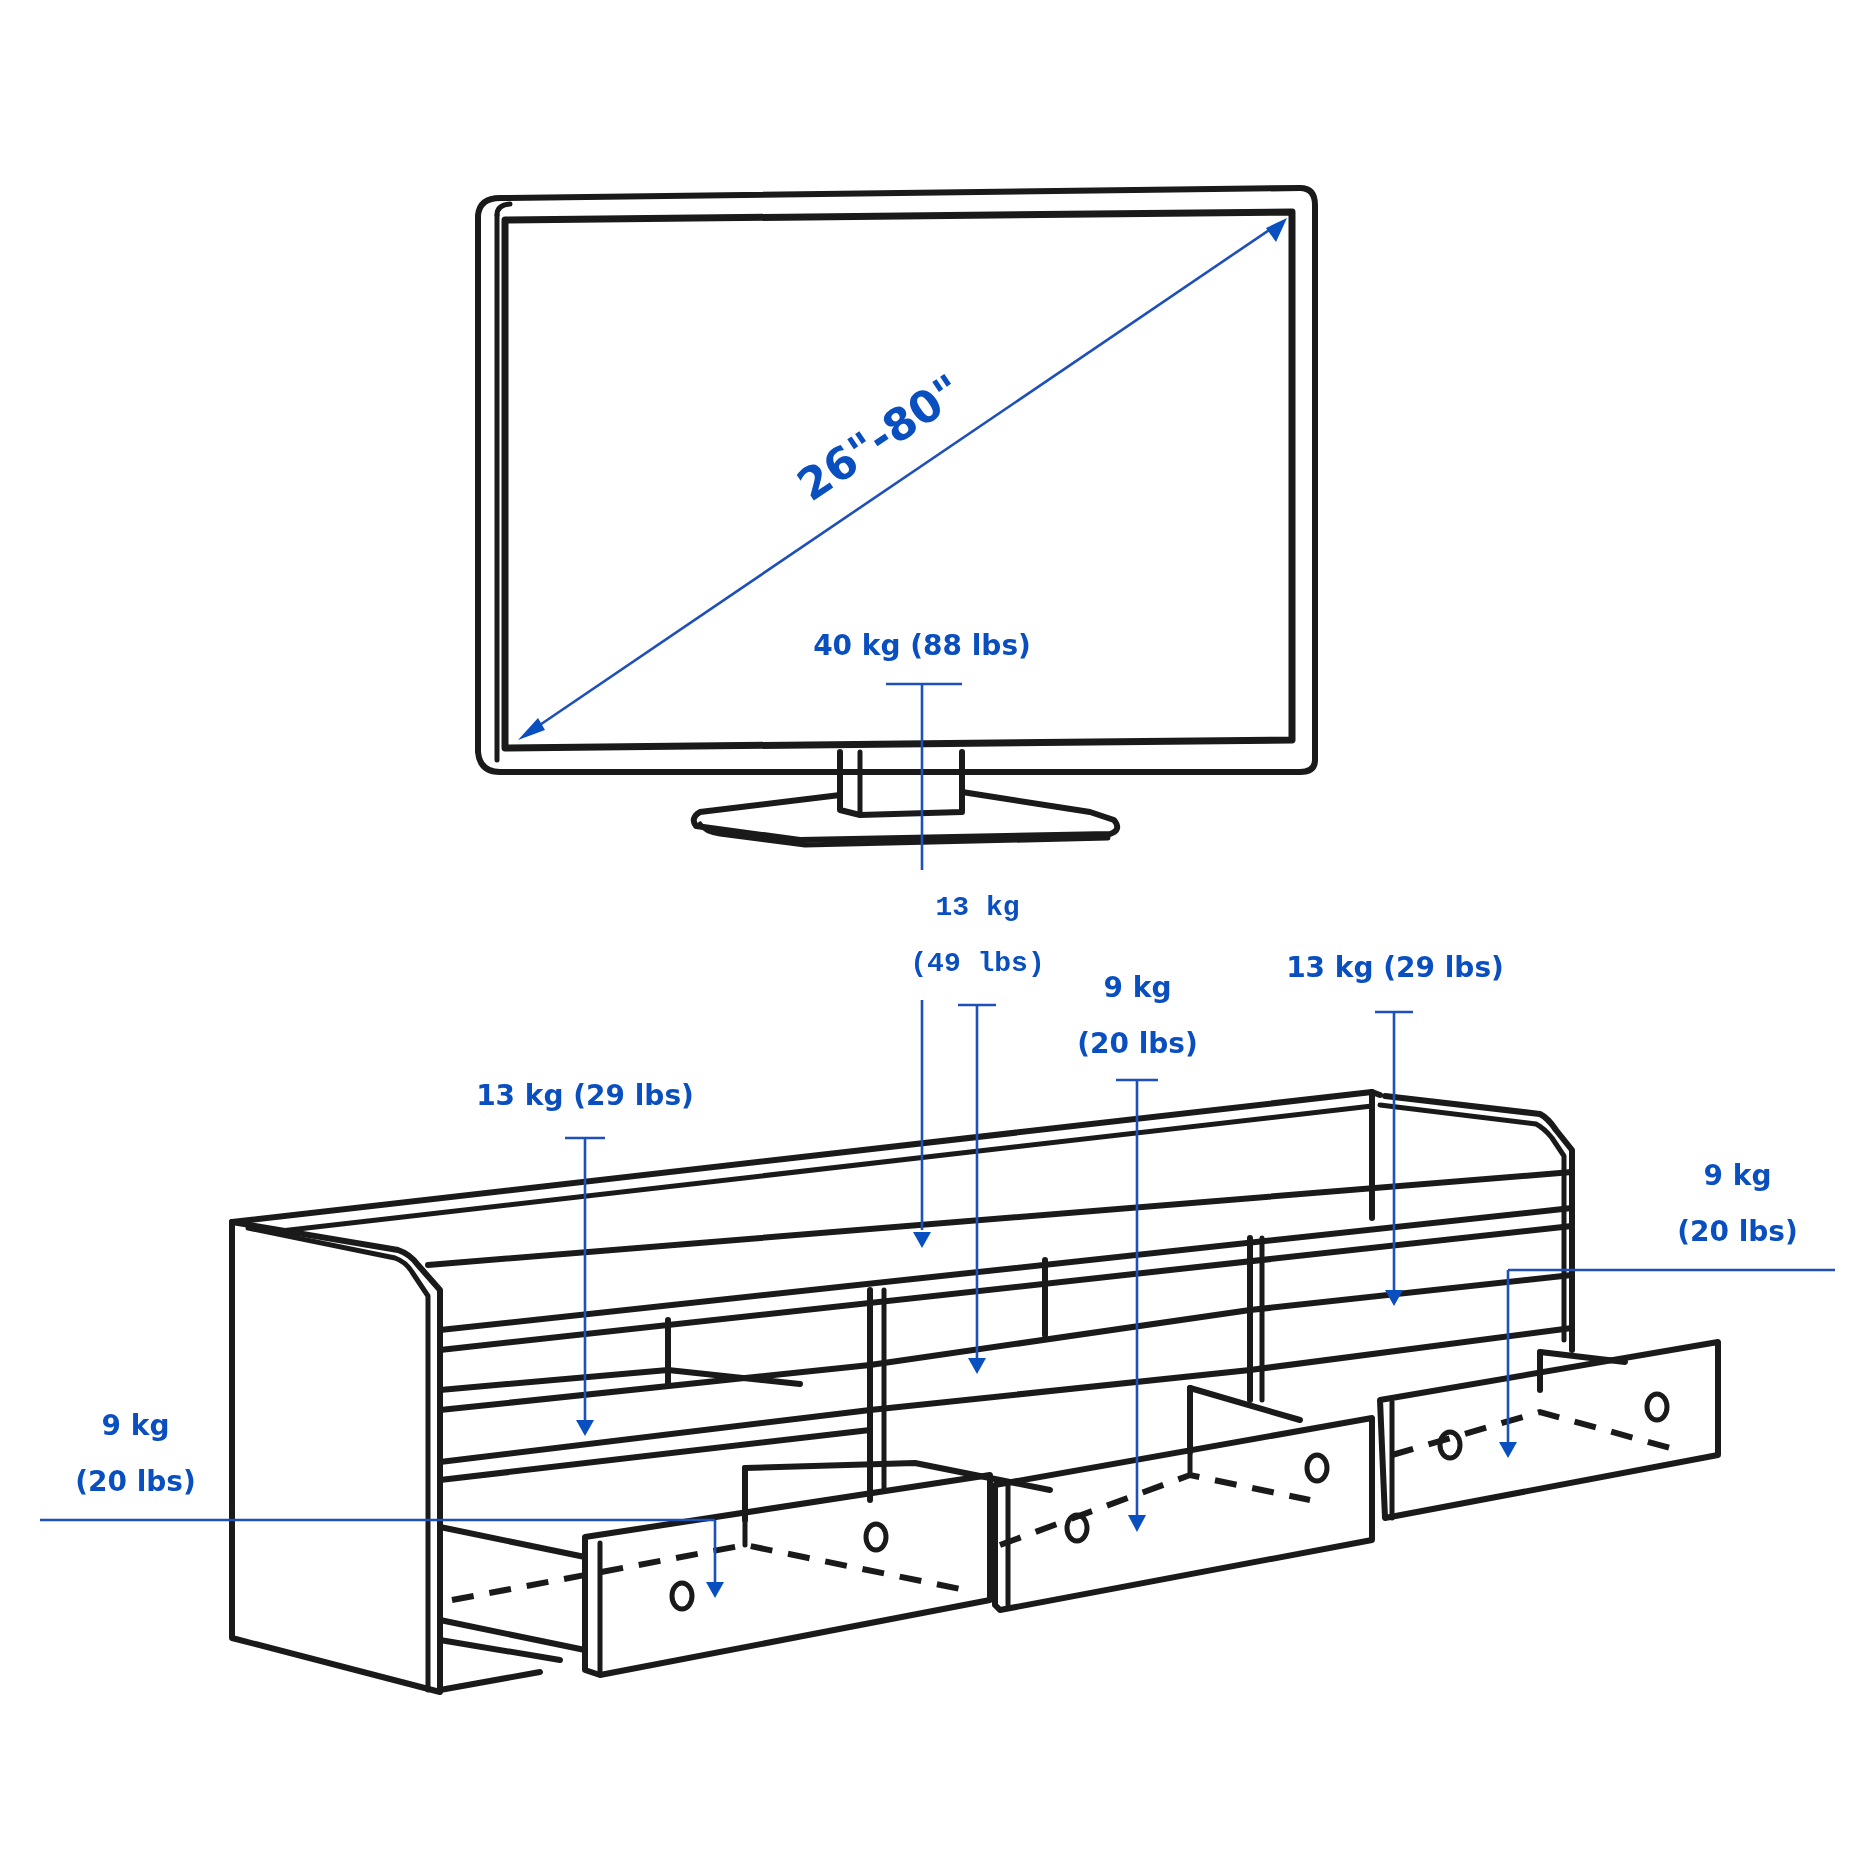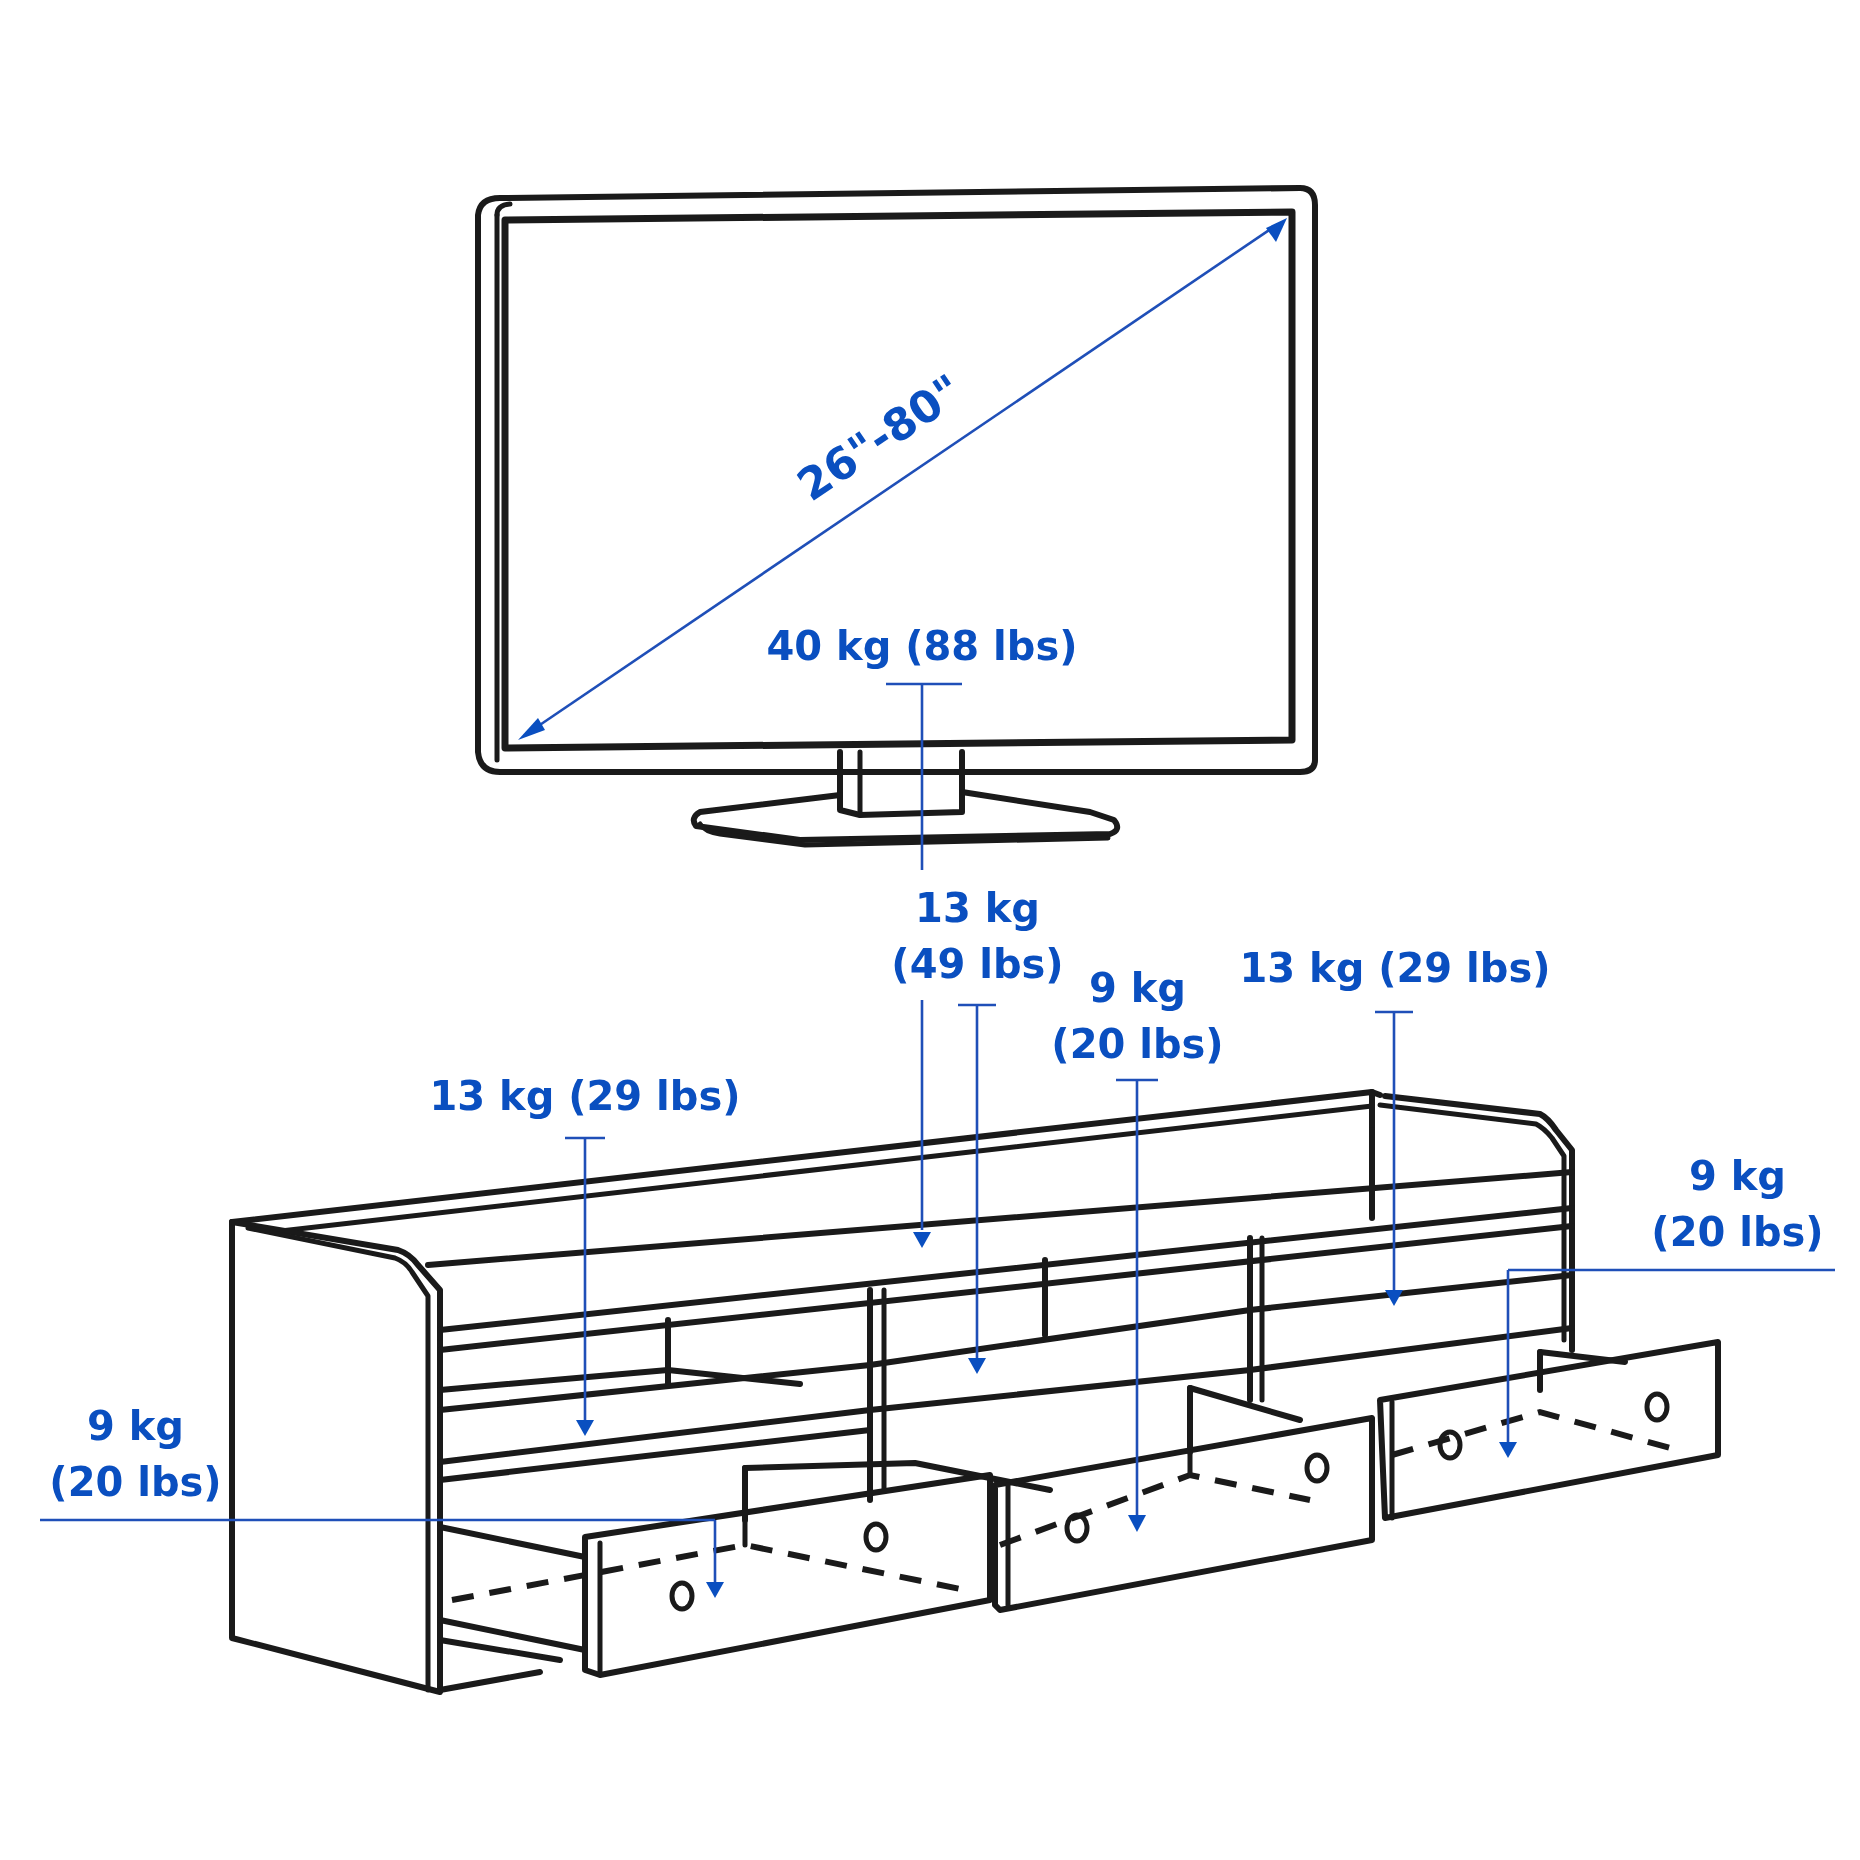--- a/index.html
+++ b/index.html
@@ -3,21 +3,21 @@
 <meta charset="utf-8">
 <style>
   html, body { margin:0; padding:0; background:#ffffff; }
   #canvas { position:relative; width:1860px; height:1860px; background:#ffffff; overflow:hidden; }
   svg { position:absolute; left:0; top:0; }
   .ln { fill:none; stroke:#1a1a1a; stroke-width:6; stroke-linecap:round; stroke-linejoin:round; }
   .ln-thin { fill:none; stroke:#1a1a1a; stroke-width:5; stroke-linecap:round; stroke-linejoin:round; }
   .dash { fill:none; stroke:#1a1a1a; stroke-width:6; stroke-dasharray:22 16; stroke-linecap:butt; }
   .blue { fill:none; stroke:#1f4fb8; stroke-width:2.6; }
   .arrowhead { fill:#0a4fc0; }
-  .lbl { position:absolute; color:#0a4fc0; font-family:"DejaVu Sans", sans-serif; font-weight:bold; font-size:40px; line-height:56px; text-align:center; white-space:nowrap; }
+  .lbl { position:absolute; color:#0a4fc0; font-family:"DejaVu Sans", sans-serif; font-weight:bold; font-size:28px; line-height:56px; text-align:center; white-space:nowrap; }
   .lbl span { display:block; }
 </style>
 </head>
 <body>
 
 <div id="canvas">
 
   <svg width="1860" height="1860" viewBox="0 0 1860 1860">
 
     <g>
@@ -139,21 +139,21 @@
   </svg>
 
   <div class="lbl" style="left:760px; top:410px; width:240px; font-size:44px; transform:rotate(-34deg);">
     <span>26"-80"</span>
   </div>
 
   <div class="lbl" style="left:752px; top:618px; width:340px;">
     <span>40 kg (88 lbs)</span>
   </div>
 
-  <div class="lbl" style="left:870px; top:880px; width:215px;">
+  <div class="lbl" style="left:870px; top:880px; width:215px;font-family:Liberation Mono, monospace;">
     <span>13 kg</span>
     <span>(49 lbs)</span>
   </div>
 
   <div class="lbl" style="left:1030px; top:960px; width:215px;">
     <span>9 kg</span>
     <span>(20 lbs)</span>
   </div>
 
   <div class="lbl" style="left:1230px; top:940px; width:330px;">

